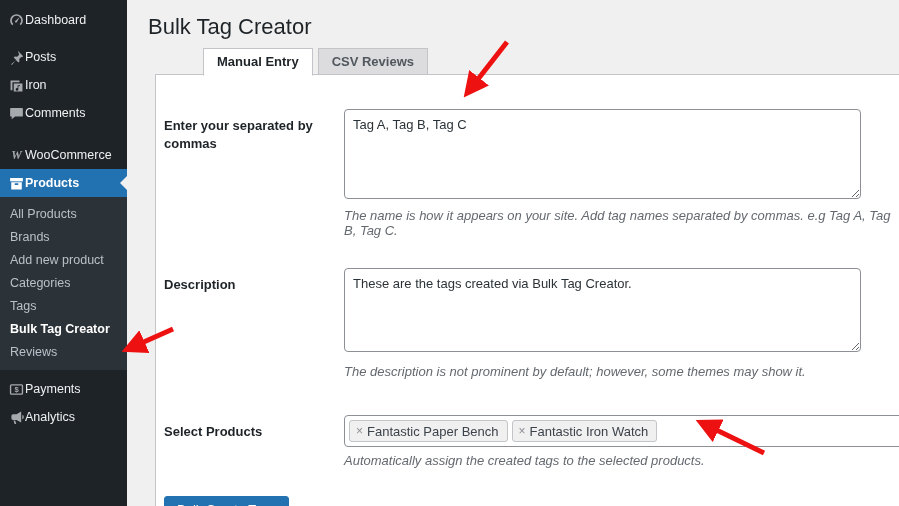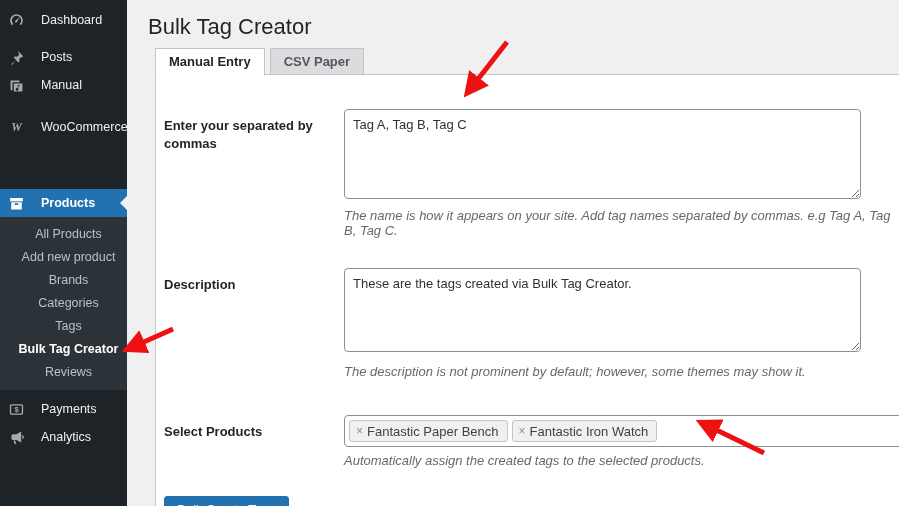--- a/index.html
+++ b/index.html
@@ -9,48 +9,48 @@
     font-size:13px; color:#1d2327;
     background:#f0f0f1;
     position:relative; overflow:hidden;
   }
   
   .sidebar {
     position:absolute; left:0; top:0; bottom:0; width:127px;
     background:#1d2327; color:#f0f0f1; z-index:5;
   }
   .menu-item {
-    display:flex; align-items:center; gap:16px;
+    display:flex; align-items:center; gap:0;
     height:28px; padding:0 8px; font-size:12.5px; color:#f0f0f1;
     cursor:pointer; position:relative;
   }
   .menu-item .mi { width:17px; height:17px; flex:0 0 17px; color:#a7aaad; display:flex; align-items:center; justify-content:center; }
-  .menu-item.active-parent { background:#2271b1; color:#fff; font-weight:bold;margin-top:48px; }
+  .menu-item.active-parent { background:#2271b1; color:#fff; font-weight:bold; }
   .menu-item.active-parent .mi { color:#fff; }
   .menu-item.active-parent .notch {
     position:absolute; right:0; top:50%; margin-top:-7px;
     width:0; height:0; border:7px solid transparent; border-right-color:#f0f0f1;
   }
   .sep { height:9px; }
   .sep-lg { height:14px; }
   .pad-top { height:6px; }
   .submenu { background:#2c3338; padding:6px 0 6px 0; }
   .submenu-item {
     height:23px; line-height:23px; padding-left:10px;
-    font-size:12.5px; color:#b8c1c9; cursor:pointer;text-align:center;
+    font-size:12.5px; color:#b8c1c9; cursor:pointer;
   }
   .submenu-item.current { color:#ffffff; font-weight:bold; }
   .bottom-menu { padding-top:5px; }
   
   .main { position:absolute; left:127px; top:0; right:0; bottom:0; }
   .page-title { font-size:22px; font-weight:400; color:#1d2327; padding:13px 0 0 21px; line-height:1.3; }
   .tabs { position:absolute; left:28px; top:48px; display:flex; z-index:3; }
   .tab {
     height:27px; line-height:25px; padding:0 13px; font-size:13px; font-weight:600;
-    border:1px solid #c3c4c7; background:#dcdcde; color:#50575e; cursor:pointer;
+    border:1px solid #c3c4c7; background:#dcdcde; color:#50575e; cursor:pointer;margin-left:48px;
   }
   .tab + .tab { margin-left:5px; }
   .tab.active { background:#fff; border-bottom-color:#fff; color:#1d2327; height:28px; }
   .panel {
     position:absolute; left:28px; top:74px; right:-2px; bottom:-10px;
     background:#fff; border:1px solid #c3c4c7; border-right:none; border-bottom:none;
     z-index:2; padding:0 0 0 8px; overflow:visible;
   }
   .form-row { display:flex; align-items:flex-start; }
   .row-tags { margin-top:34px; }
@@ -115,24 +115,32 @@
     <span>Posts</span>
   </div>
 
   <div class="menu-item">
     <span class="mi">
       <svg class="icon" width="17" height="17" viewBox="0 0 20 20" fill="currentColor">
           <path d="M3 4h10.5v2.2H5.2v9.3H3z"></path>
           <path d="M6.8 7.5H17V17H6.8zM14 9.3l-2.7.8v3.1a1.6 1.6 0 1 0 .9 1.4V11l1.8-.5z"></path>
         </svg>
     </span>
-    <span>Manual</span>
-  </div>
-
-
+    <span>Iron</span>
+  </div>
+
+
+  <div class="menu-item">
+    <span class="mi">
+      <svg class="icon" width="17" height="17" viewBox="0 0 20 20" fill="currentColor">
+          <path d="M3.5 3.5h13a1 1 0 0 1 1 1v8a1 1 0 0 1-1 1h-8.2l-4 3.2.1-3.2h-.9a1 1 0 0 1-1-1v-8a1 1 0 0 1 1-1z"></path>
+        </svg>
+    </span>
+    <span>Comments</span>
+  </div>
 
   <div class="sep-lg"></div>
 
   <div class="menu-item">
     <span class="mi">
       <svg class="icon" width="17" height="17" viewBox="0 0 20 20" fill="currentColor">
           <text x="10" y="14.5" text-anchor="middle" font-size="14" font-weight="bold" font-style="italic" font-family="Liberation Serif, serif">W</text>
         </svg>
     </span>
     <span>WooCommerce</span>
@@ -145,22 +153,22 @@
           <path d="M3.8 8.5h12.4V17H3.8zM8 10h4v1.6H8z" fill-rule="evenodd"></path>
           <rect x="8" y="10" width="4" height="1.6" fill="#2271b1"></rect>
         </svg>
     </span>
     <span>Products</span>
     <span class="notch"></span>
   </div>
 
   <div class="submenu">
     <div class="submenu-item">All Products</div>
+    <div class="submenu-item">Brands</div>
     <div class="submenu-item">Add new product</div>
-    <div class="submenu-item">Brands</div>
     <div class="submenu-item">Categories</div>
     <div class="submenu-item">Tags</div>
     <div class="submenu-item current">Bulk Tag Creator</div>
     <div class="submenu-item">Reviews</div>
   </div>
 
   <div class="bottom-menu">
     <div class="menu-item">
       <span class="mi">
         <svg class="icon" width="17" height="17" viewBox="0 0 20 20">
@@ -181,21 +189,21 @@
       <span>Analytics</span>
     </div>
   </div>
 </div>
 
 <div class="main">
   <h1 class="page-title">Bulk Tag Creator</h1>
 
   <div class="tabs">
     <div class="tab active">Manual Entry</div>
-    <div class="tab">CSV Paper</div>
+    <div class="tab">CSV Reviews</div>
   </div>
 
   <div class="panel">
 
     <div class="form-row row-tags">
       <div class="flabel">Enter your separated by commas</div>
       <div class="fctrl">
         <textarea class="wide" style="">Tag A, Tag B, Tag C</textarea>
         <div class="help">The name is how it appears on your site. Add tag names separated by commas. e.g Tag A, Tag B, Tag C.</div>
       </div>

